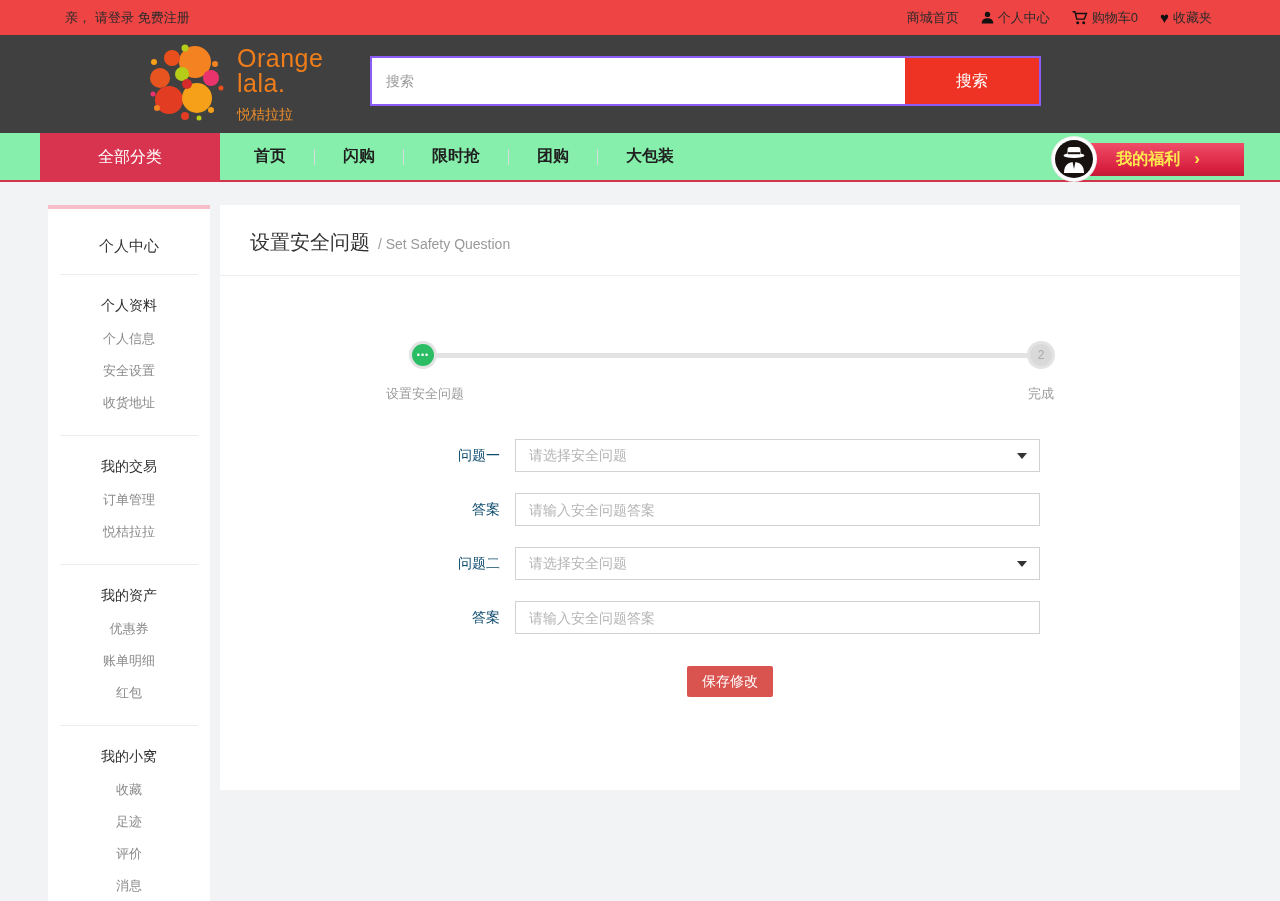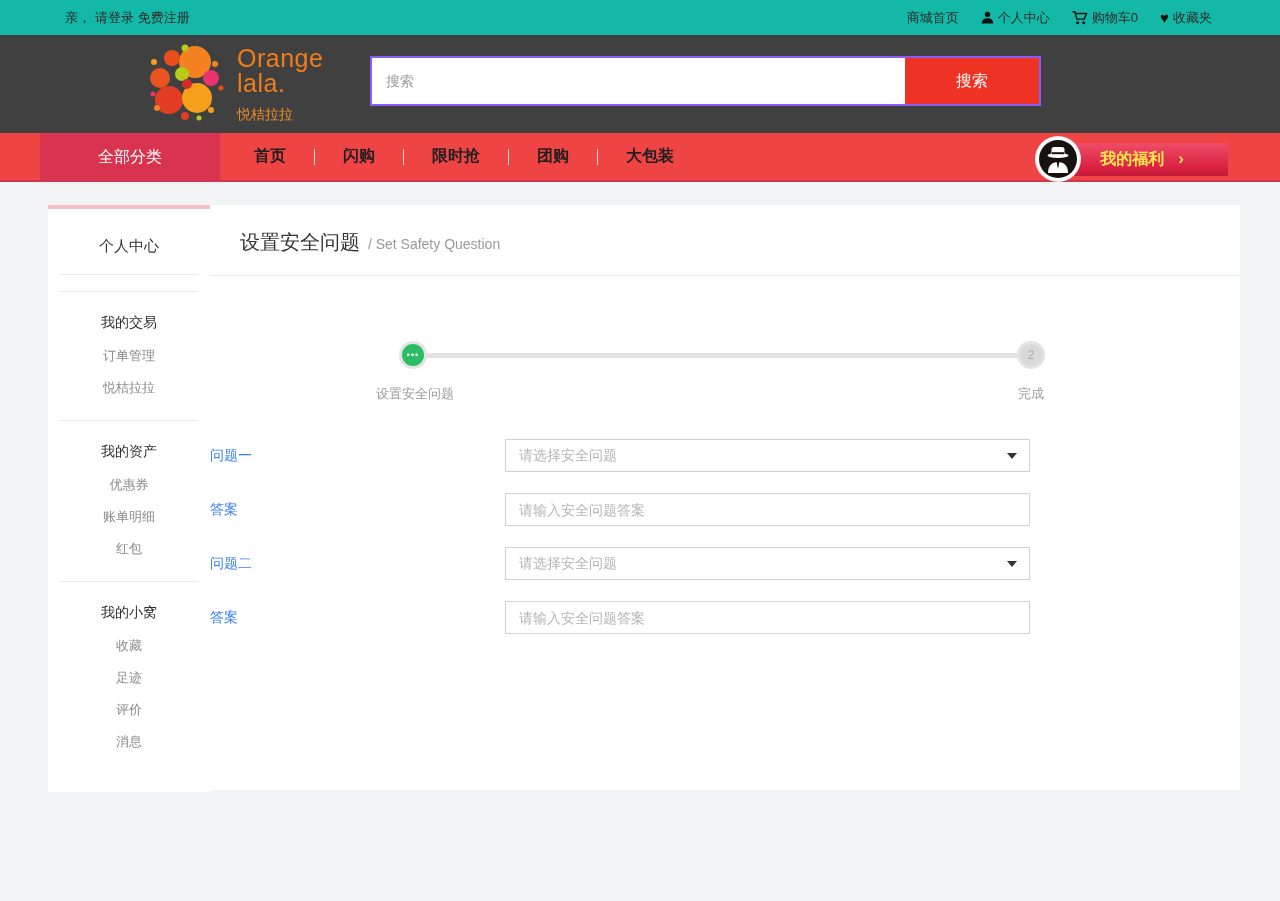--- a/index.html
+++ b/index.html
@@ -5,21 +5,21 @@
   * { margin:0; padding:0; box-sizing:border-box; }
   html,body { width:1280px; height:901px; overflow:hidden; }
   body {
     font-family:"Liberation Sans","DejaVu Sans",sans-serif;
     background:#f1f3f5; color:#333; font-size:14px;
   }
   a { text-decoration:none; color:inherit; cursor:pointer; }
 
   
   .topbar {
-    height:35px; background:#14b8a6;
+    height:35px; background:#ef4444;
     display:flex; justify-content:space-between; align-items:center;
     padding:0 68px 0 65px; font-size:13px; color:#2b2b2b;
   }
   .topbar-left span { margin-right:4px; }
   .topbar-right { display:flex; align-items:center; gap:22px; }
   .topbar-item { display:flex; align-items:center; gap:4px; cursor:pointer; }
   .topbar-item svg { display:block; }
   .heart-glyph { font-size:15px; line-height:1; color:#111; }
 
   
@@ -36,30 +36,30 @@
     flex:1; border:none; outline:none; padding:0 14px; font-size:14px; color:#333;
     font-family:inherit; background:#fff;
   }
   .search-input::placeholder { color:#9a9a9a; }
   .search-btn {
     width:134px; border:none; background:#ee3224; color:#fff; font-size:16px;
     cursor:pointer; font-family:inherit;
   }
 
   
-  .navbar { height:49px; background:#ef4444; border-bottom:2px solid #d2344e; position:relative; }
+  .navbar { height:49px; background:#86efac; border-bottom:2px solid #d2344e; position:relative; }
   .all-cats {
     position:absolute; left:40px; top:0; width:180px; height:49px;
     background:#d9344f; color:#fff; font-size:16px;
     display:flex; align-items:center; justify-content:center; cursor:pointer;
   }
   .nav-menu { position:absolute; left:240px; top:0; height:47px; display:flex; align-items:center; }
   .nav-item { font-size:16px; font-weight:bold; color:#1f1f1f; padding:0 14px; cursor:pointer; }
   .nav-sep { width:1px; height:16px; background:#d8dbde; margin:0 14px; }
-  .benefit-wrap { position:absolute; right:52px; top:4px; height:44px; display:flex; align-items:center;text-align:right; }
+  .benefit-wrap { position:absolute; right:36px; top:4px; height:44px; display:flex; align-items:center;text-align:right; }
   .avatar {
     width:44px; height:44px; border-radius:50%; background:#fff; z-index:2;
     display:flex; align-items:center; justify-content:center;
     box-shadow:0 0 0 1px #eee;
   }
   .benefit-ribbon {
     margin-left:-24px; height:33px; width:172px;
     background:linear-gradient(#ef4d68,#d81f3f 78%,#c21b37);
     display:flex; align-items:center; justify-content:center; gap:14px;
     color:#ffe94e; font-size:16px; font-weight:bold; cursor:pointer;
@@ -71,21 +71,21 @@
   .sidebar {
     width:162px; min-height:585px; background:#fff; border-top:4px solid #f7bdc9;
     text-align:center; padding:20px 0 18px;
   }
   .side-title { font-size:15px; color:#333; padding:8px 0 18px; cursor:pointer; }
   .side-divider { height:1px; background:#ececec; margin:0 12px 16px; }
   .side-group { margin-bottom:16px; }
   .side-header { font-size:14px; color:#2f2f2f; padding:6px 0 8px; cursor:pointer; }
   .side-item { font-size:13px; color:#8a8a8a; padding:7px 0; cursor:pointer; }
 
-  .main { flex:1; min-height:585px; background:#fff; position:relative; }
+  .main { flex:1; margin-left:10px; min-height:585px; background:#fff; position:relative; }
   .main-header { padding:24px 30px 19px; border-bottom:1px solid #ededed; }
   .main-title-zh { font-size:20px; color:#333; }
   .main-title-en { font-size:14px; color:#9a9a9a; margin-left:4px; }
 
   
   .stepper { position:relative; height:90px; margin-top:65px; }
   .step-line { position:absolute; left:203px; top:12px; width:618px; height:5px; background:#e3e3e3; border-radius:3px; }
   .step-node { position:absolute; top:0; width:28px; height:28px; border-radius:50%; background:#e3e3e3; display:flex; align-items:center; justify-content:center; }
   .step-node.n1 { left:189px; }
   .step-node.n2 { left:807px; }
@@ -99,21 +99,21 @@
     color:#a9a9a9; font-size:12px;
     display:flex; align-items:center; justify-content:center;
   }
   .step-label { position:absolute; top:44px; font-size:13px; color:#9a9a9a; }
   .step-label.l1 { left:160px; width:90px; text-align:center; }
   .step-label.l2 { left:796px; width:50px; text-align:center; }
 
   
   .form { margin-top:8px; }
   .form-row { display:flex; align-items:center; margin-bottom:21px; }
-  .form-label { width:280px; text-align:left; font-size:14px; color:#3b82f6; }
+  .form-label { width:280px; text-align:right; font-size:14px; color:#0c4a6e; }
   .field { margin-left:15px; width:525px; height:33px; border:1px solid #d2d2d2; background:#fff; }
   .select-box { display:flex; align-items:center; padding:0 13px; cursor:pointer; position:relative; }
   .select-placeholder { color:#b5b5b5; font-size:14px; }
   .caret-down {
     position:absolute; right:12px; top:13px; width:0; height:0;
     border-left:5px solid transparent; border-right:5px solid transparent;
     border-top:6px solid #333;
   }
   .text-input { padding:0 13px; font-size:14px; color:#333; outline:none; font-family:inherit; }
   .text-input::placeholder { color:#b5b5b5; }
@@ -226,20 +226,26 @@
     </div>
   </div>
 </div>
 
 <div class="content">
 
   <div class="sidebar">
     <div class="side-title">个人中心</div>
     <div class="side-divider"></div>
 
+    <div class="side-group">
+      <div class="side-header">个人资料</div>
+      <div class="side-item">个人信息</div>
+      <div class="side-item">安全设置</div>
+      <div class="side-item">收货地址</div>
+    </div>
     <div class="side-divider"></div>
 
     <div class="side-group">
       <div class="side-header">我的交易</div>
       <div class="side-item">订单管理</div>
       <div class="side-item">悦桔拉拉</div>
     </div>
     <div class="side-divider"></div>
 
     <div class="side-group">
@@ -293,15 +299,18 @@
         <div class="form-label">问题二</div>
         <div class="field select-box">
           <span class="select-placeholder">请选择安全问题</span>
           <span class="caret-down"></span>
         </div>
       </div>
       <div class="form-row">
         <div class="form-label">答案</div>
         <input class="field text-input" type="text" placeholder="请输入安全问题答案" style="">
       </div>
+      <div class="save-row">
+        <button class="save-btn">保存修改</button>
+      </div>
     </div>
   </div>
 </div>
 
 </body></html>

